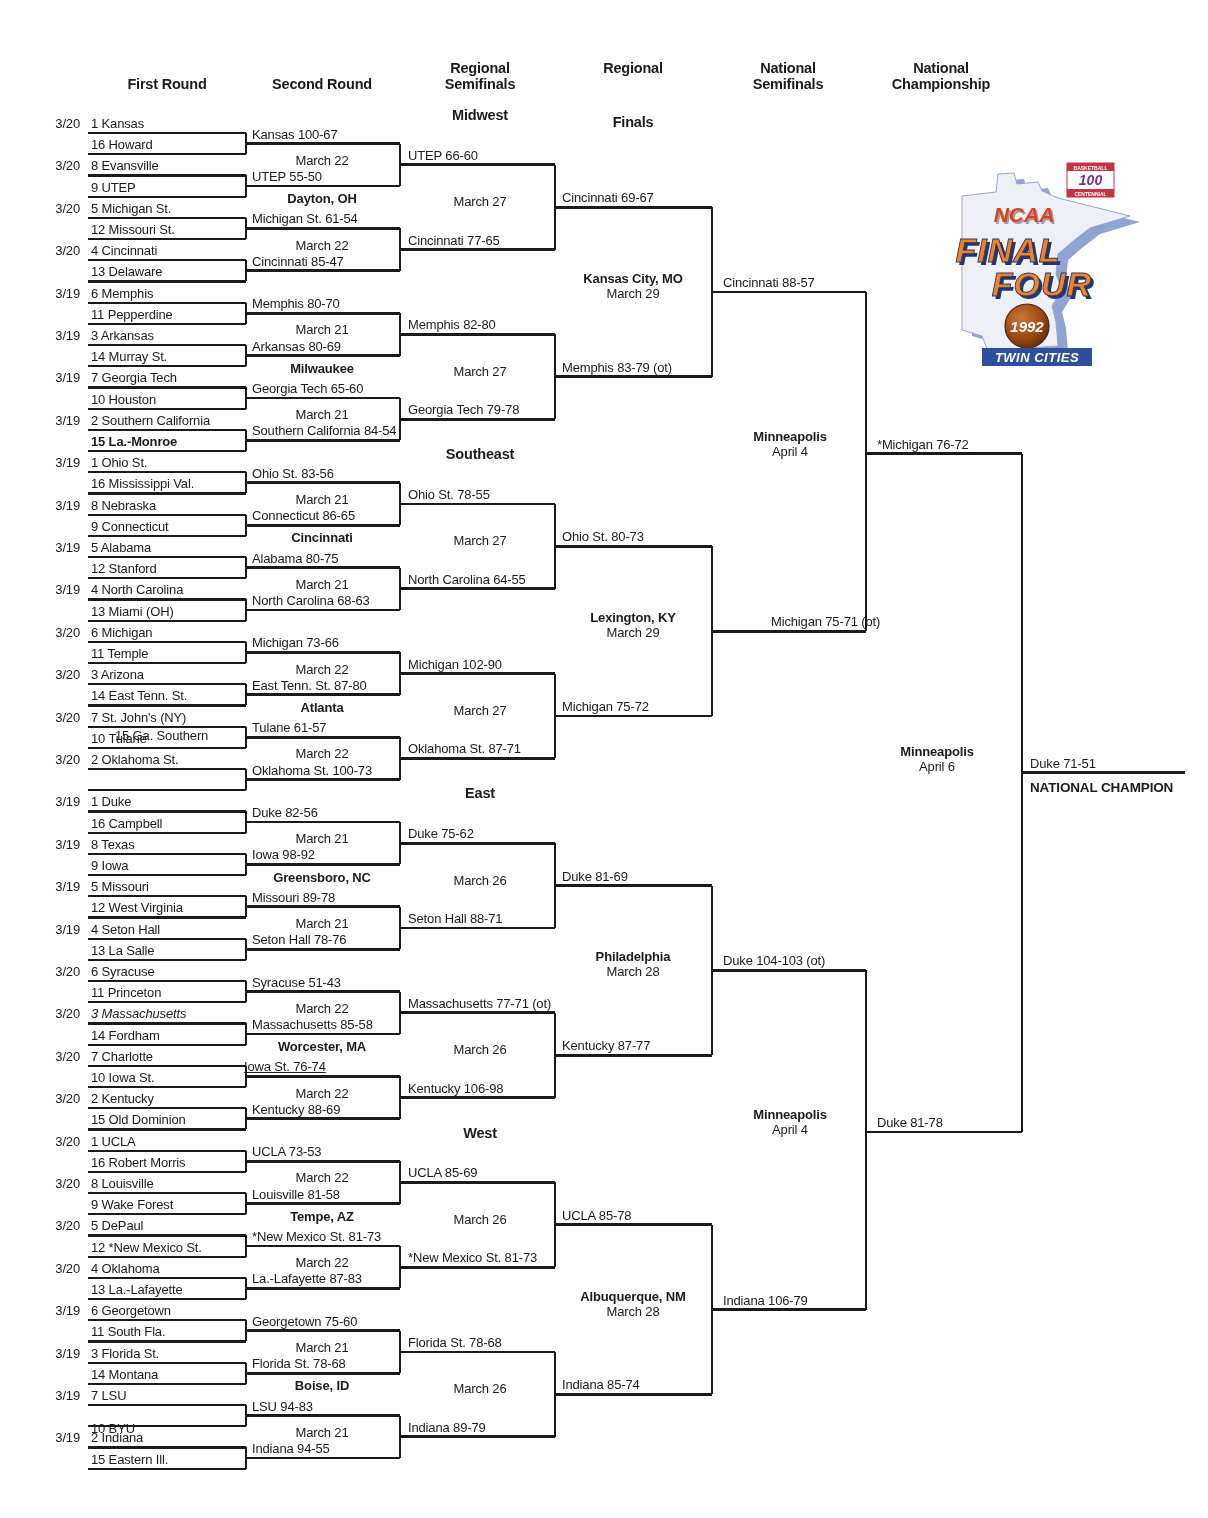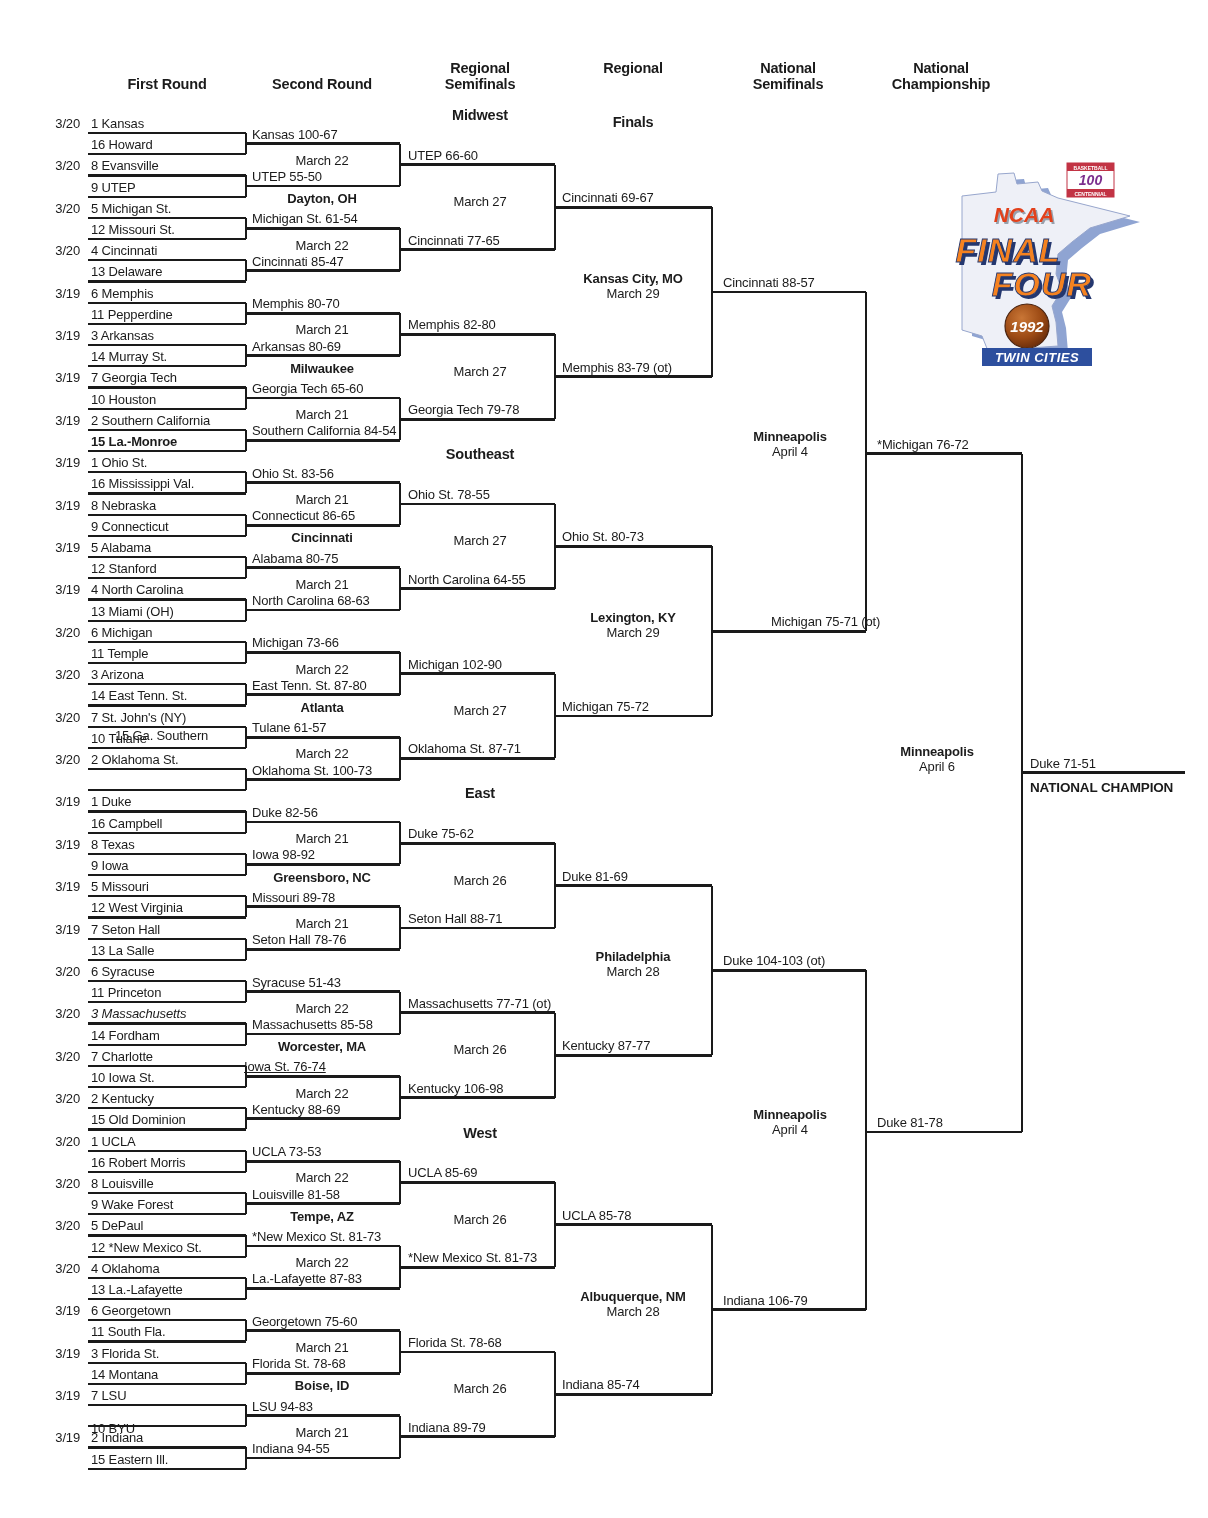--- a/index.html
+++ b/index.html
@@ -376,21 +376,21 @@
     <div class="tx" style="left: 252px; top: 805px;">Duke 82-56</div>
     <div class="tx dt" style="left: 46px; width: 34px; top: 836.8px;">3/19</div>
     <div class="tx" style="left: 91px; top: 836.8px;">8 Texas</div>
     <div class="tx" style="left: 91px; top: 858px;">9 Iowa</div>
     <div class="tx" style="left: 252px; top: 847.4px;">Iowa 98-92</div>
     <div class="tx dt" style="left: 46px; width: 34px; top: 879.2px;">3/19</div>
     <div class="tx" style="left: 91px; top: 879.2px;">5 Missouri</div>
     <div class="tx" style="left: 91px; top: 900.4px;">12 West Virginia</div>
     <div class="tx" style="left: 252px; top: 889.8px;">Missouri 89-78</div>
     <div class="tx dt" style="left: 46px; width: 34px; top: 921.6px;">3/19</div>
-    <div class="tx" style="left: 91px; top: 921.6px;">7 Seton Hall</div>
+    <div class="tx" style="left: 91px; top: 921.6px;">4 Seton Hall</div>
     <div class="tx" style="left: 91px; top: 942.8px;">13 La Salle</div>
     <div class="tx" style="left: 252px; top: 932.2px;">Seton Hall 78-76</div>
     <div class="tx ctr " style="left: 262px; top: 831.2px; width: 120px;">March 21</div>
     <div class="tx" style="left: 408px; top: 826.2px;">Duke 75-62</div>
     <div class="tx ctr " style="left: 262px; top: 916px; width: 120px;">March 21</div>
     <div class="tx" style="left: 408px; top: 911px;">Seton Hall 88-71</div>
     <div class="tx ctr b" style="left: 242px; top: 869.6px; width: 160px;">Greensboro, NC</div>
     <div class="tx ctr " style="left: 420px; top: 872.6px; width: 120px;">March 26</div>
     <div class="tx" style="left: 562px; top: 868.6px;">Duke 81-69</div>
     <div class="tx dt" style="left: 46px; width: 34px; top: 964px;">3/20</div>

